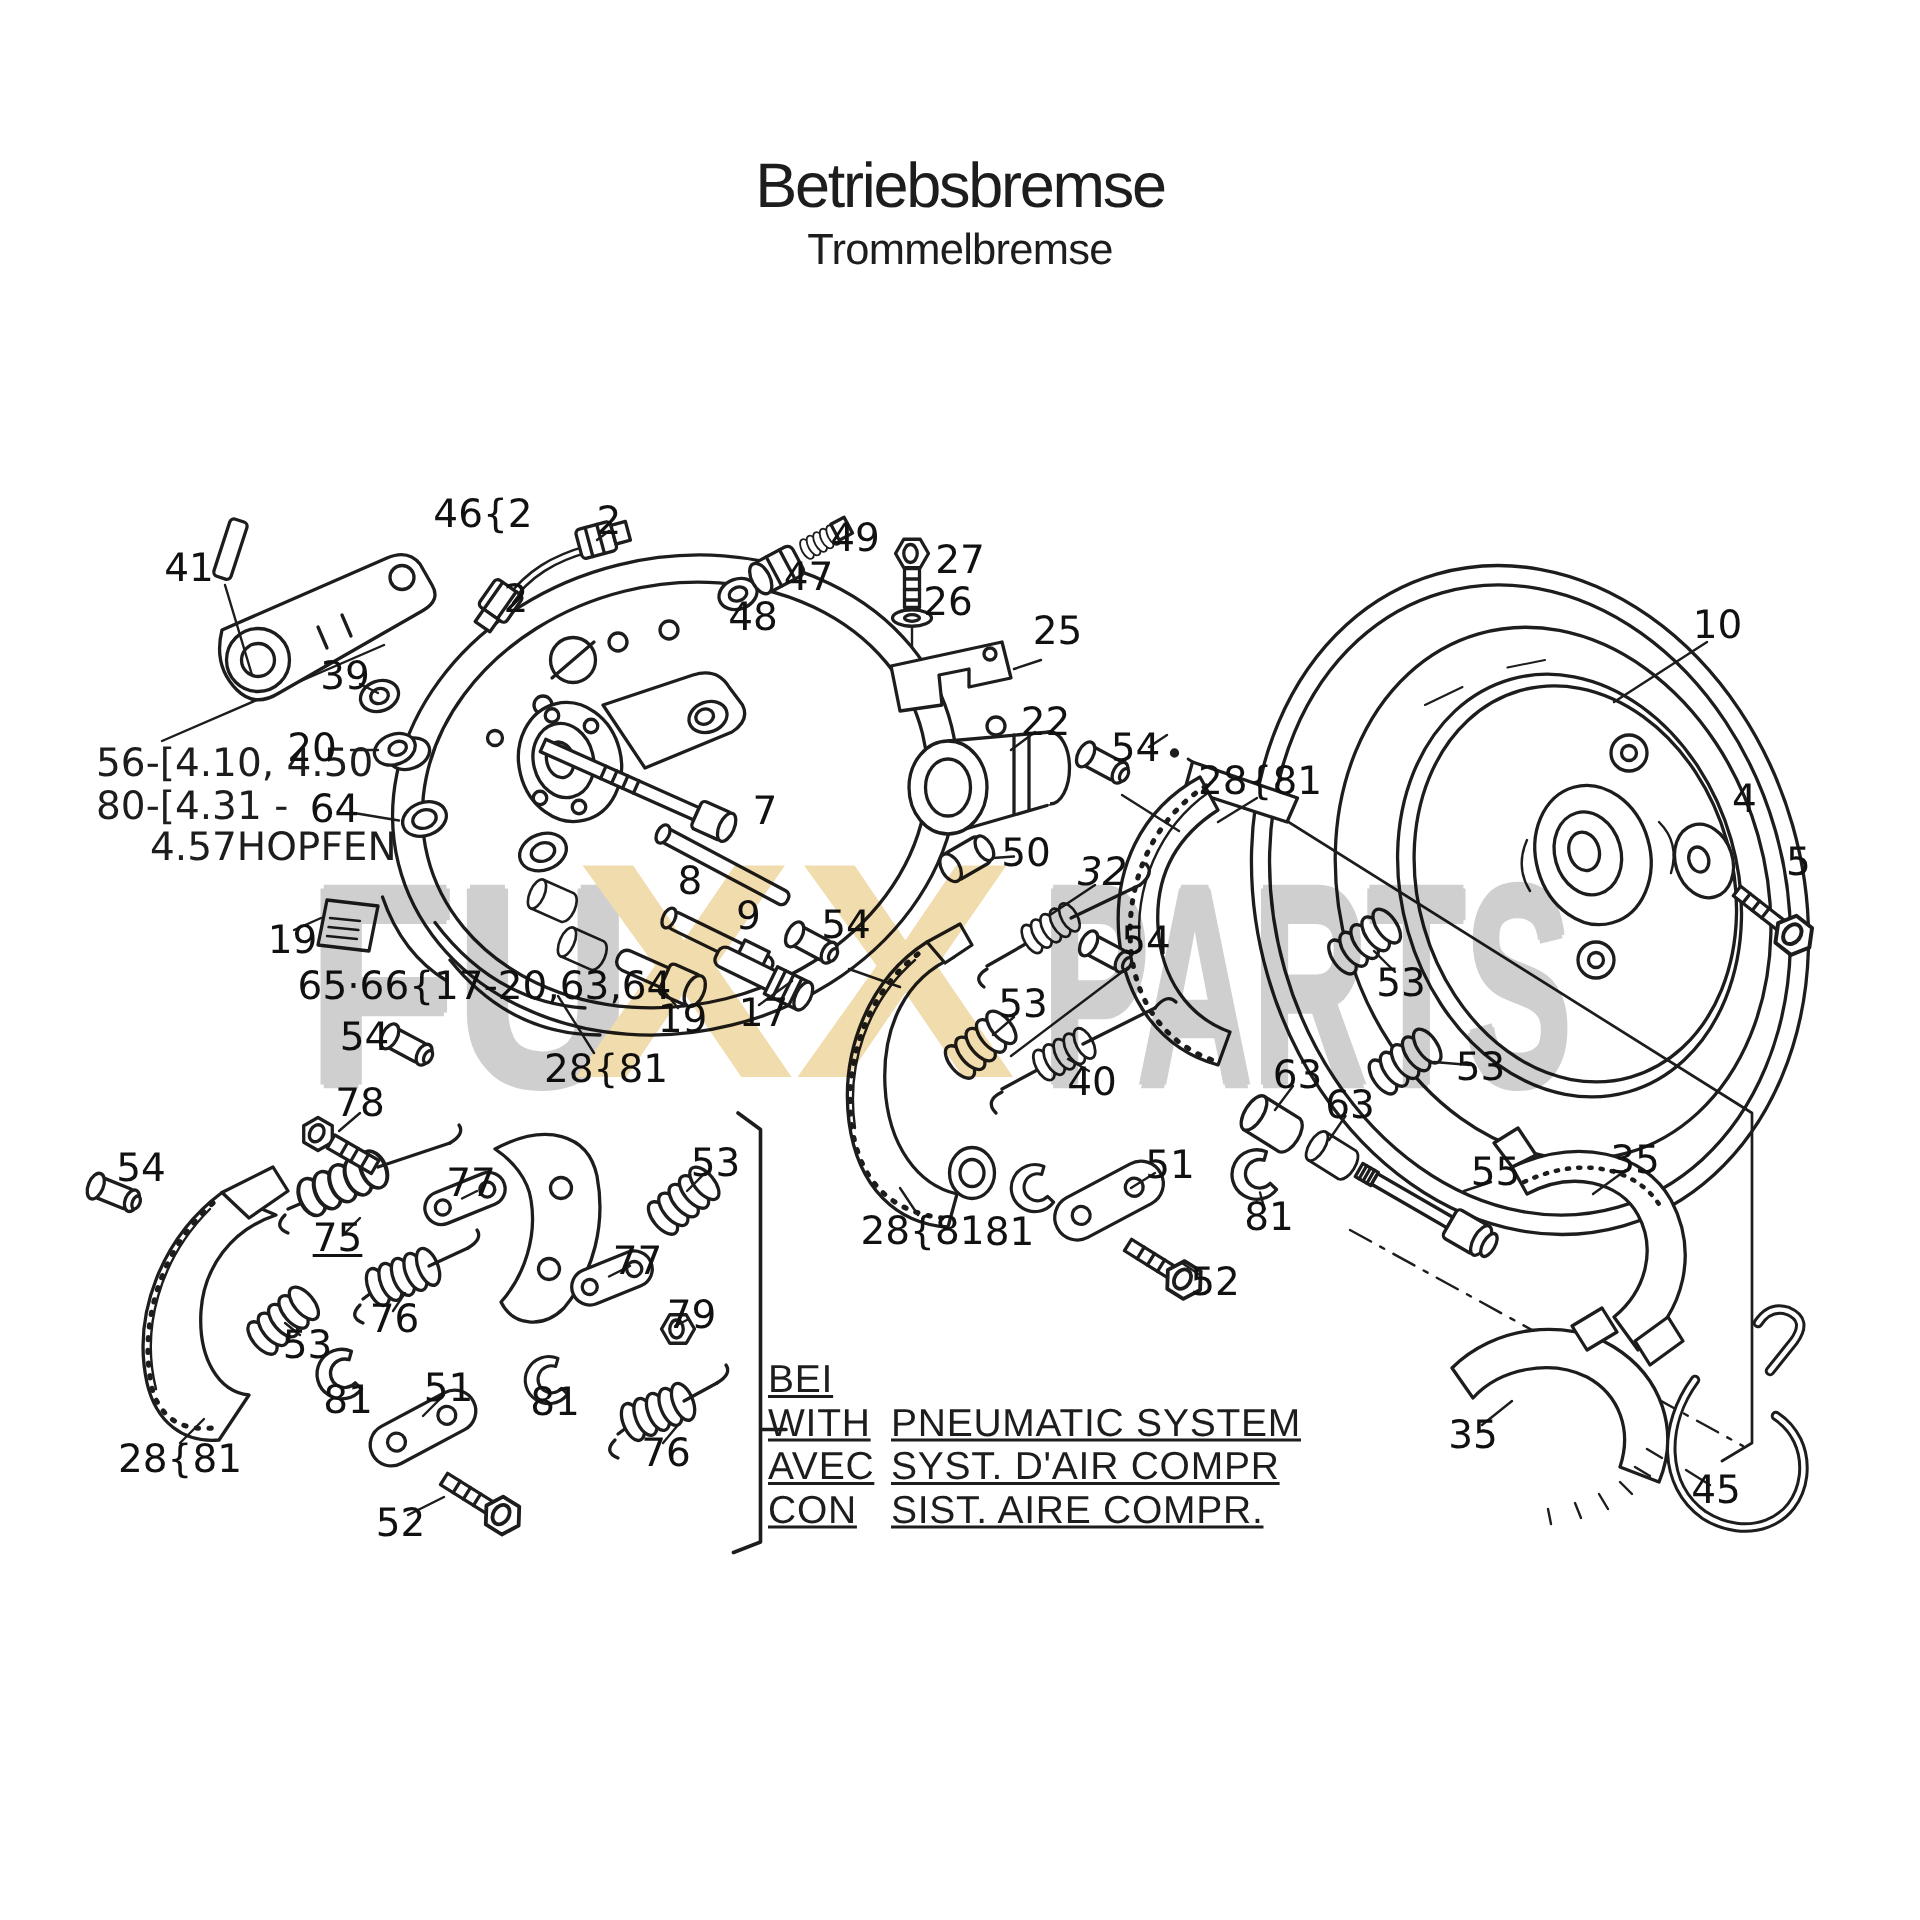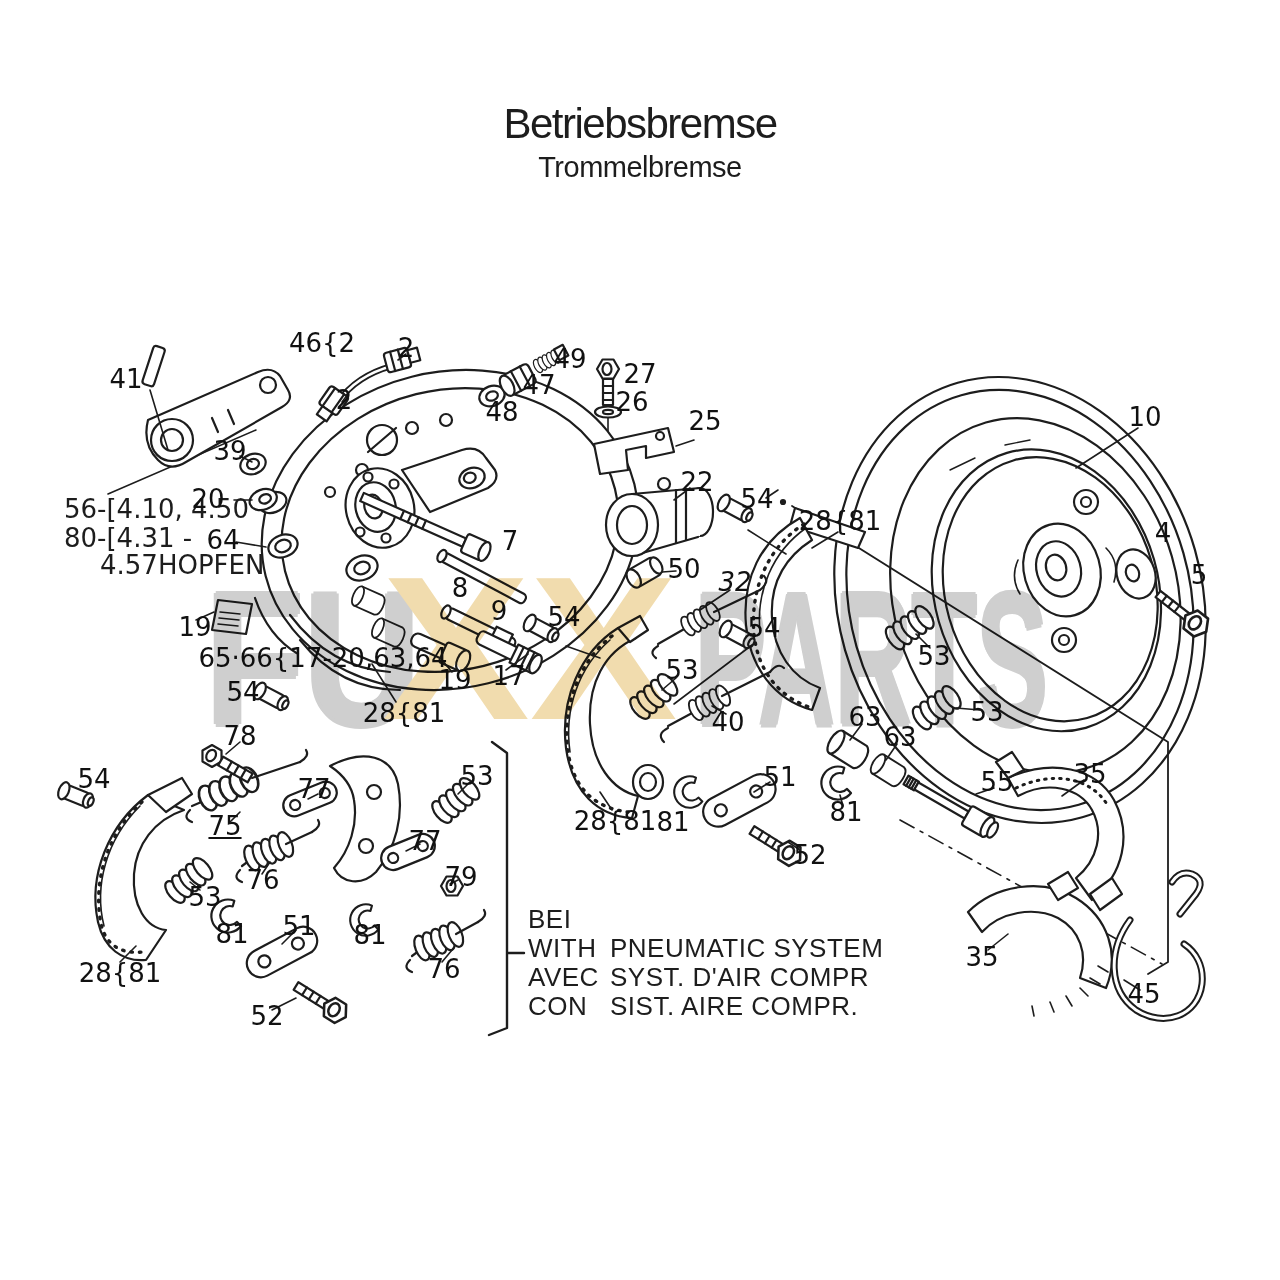--- a/index.html
+++ b/index.html
@@ -12,22 +12,22 @@
          letter-spacing:-.5px;font-weight:400;}
   
   #diagram{position:absolute;left:0;top:0;width:1280px;height:1280px;}
   
   .callout{position:absolute;transform:translate(-50%,-50%);white-space:nowrap;
            font-family:"DejaVu Sans",sans-serif;font-size:26px;color:#111;z-index:4;}
   
   .variant-line{position:absolute;font-family:"DejaVu Sans",sans-serif;font-size:26px;
                 white-space:nowrap;z-index:4;}
   
-  #notes{position:absolute;left:528px;top:905px;z-index:4;
-         font-family:"Liberation Sans",sans-serif;font-size:26px;letter-spacing:.5px;}
+  #notes{position:absolute;left:512px;top:905px;z-index:4;
+         font-family:"Liberation Sans",sans-serif;font-size:26px;letter-spacing:.5px;text-decoration:underline;}
   #notes .row{display:flex;line-height:29px;}
   #notes .lang{width:82px;}
   
   #watermark{position:absolute;inset:0;z-index:6;mix-blend-mode:multiply;pointer-events:none;}
   .wm{position:absolute;font-weight:bold;line-height:160px;font-family:"Liberation Sans",sans-serif;
       transform-origin:left top;}
   .wm-outline{color:rgba(0,0,0,0);
       text-shadow:2.5px 0 0 var(--wmgray,#cfcfcf),-2.5px 0 0 var(--wmgray,#cfcfcf),
                   0 2.5px 0 var(--wmgray,#cfcfcf),0 -2.5px 0 var(--wmgray,#cfcfcf);}
   .wm-tan{color:var(--wmtan,#f1dcae);}

